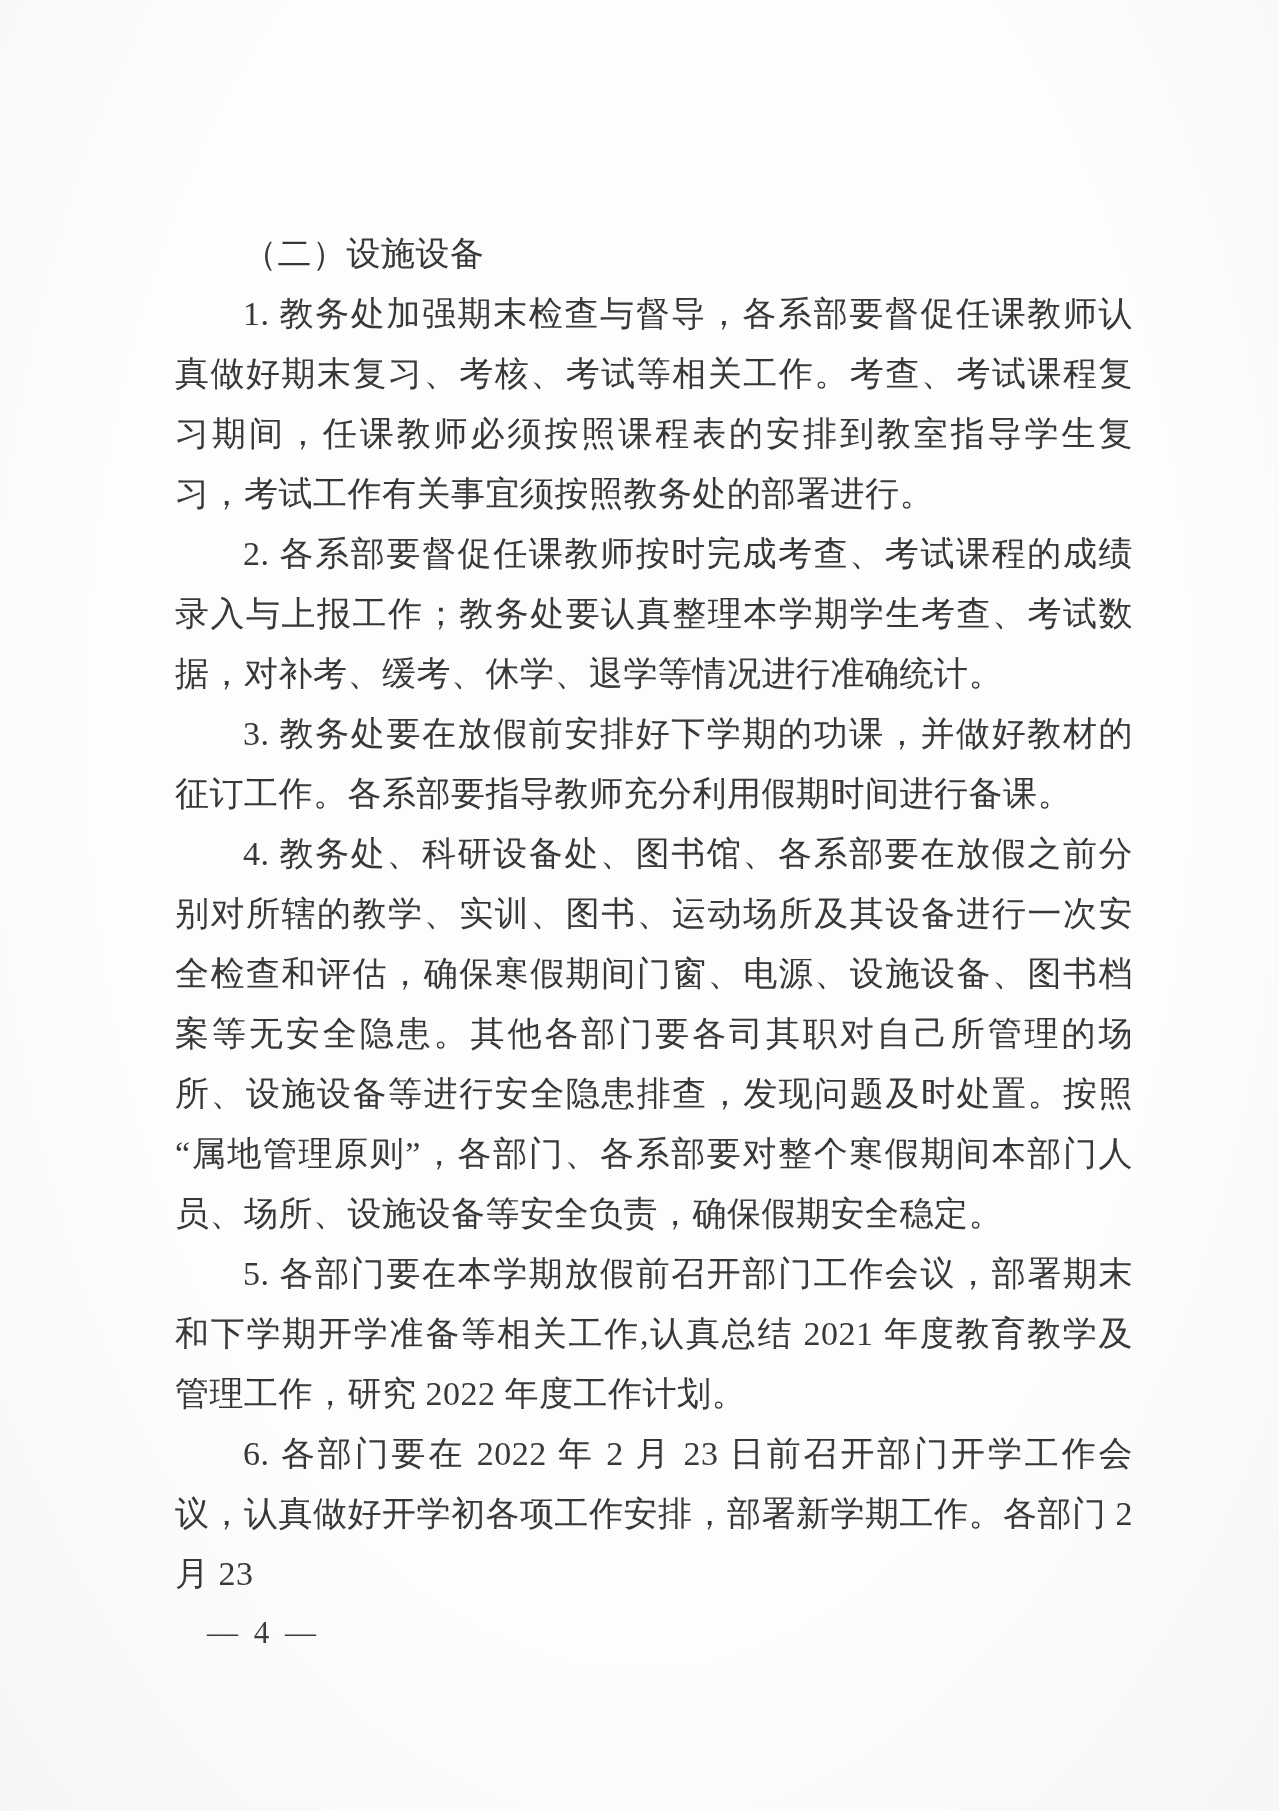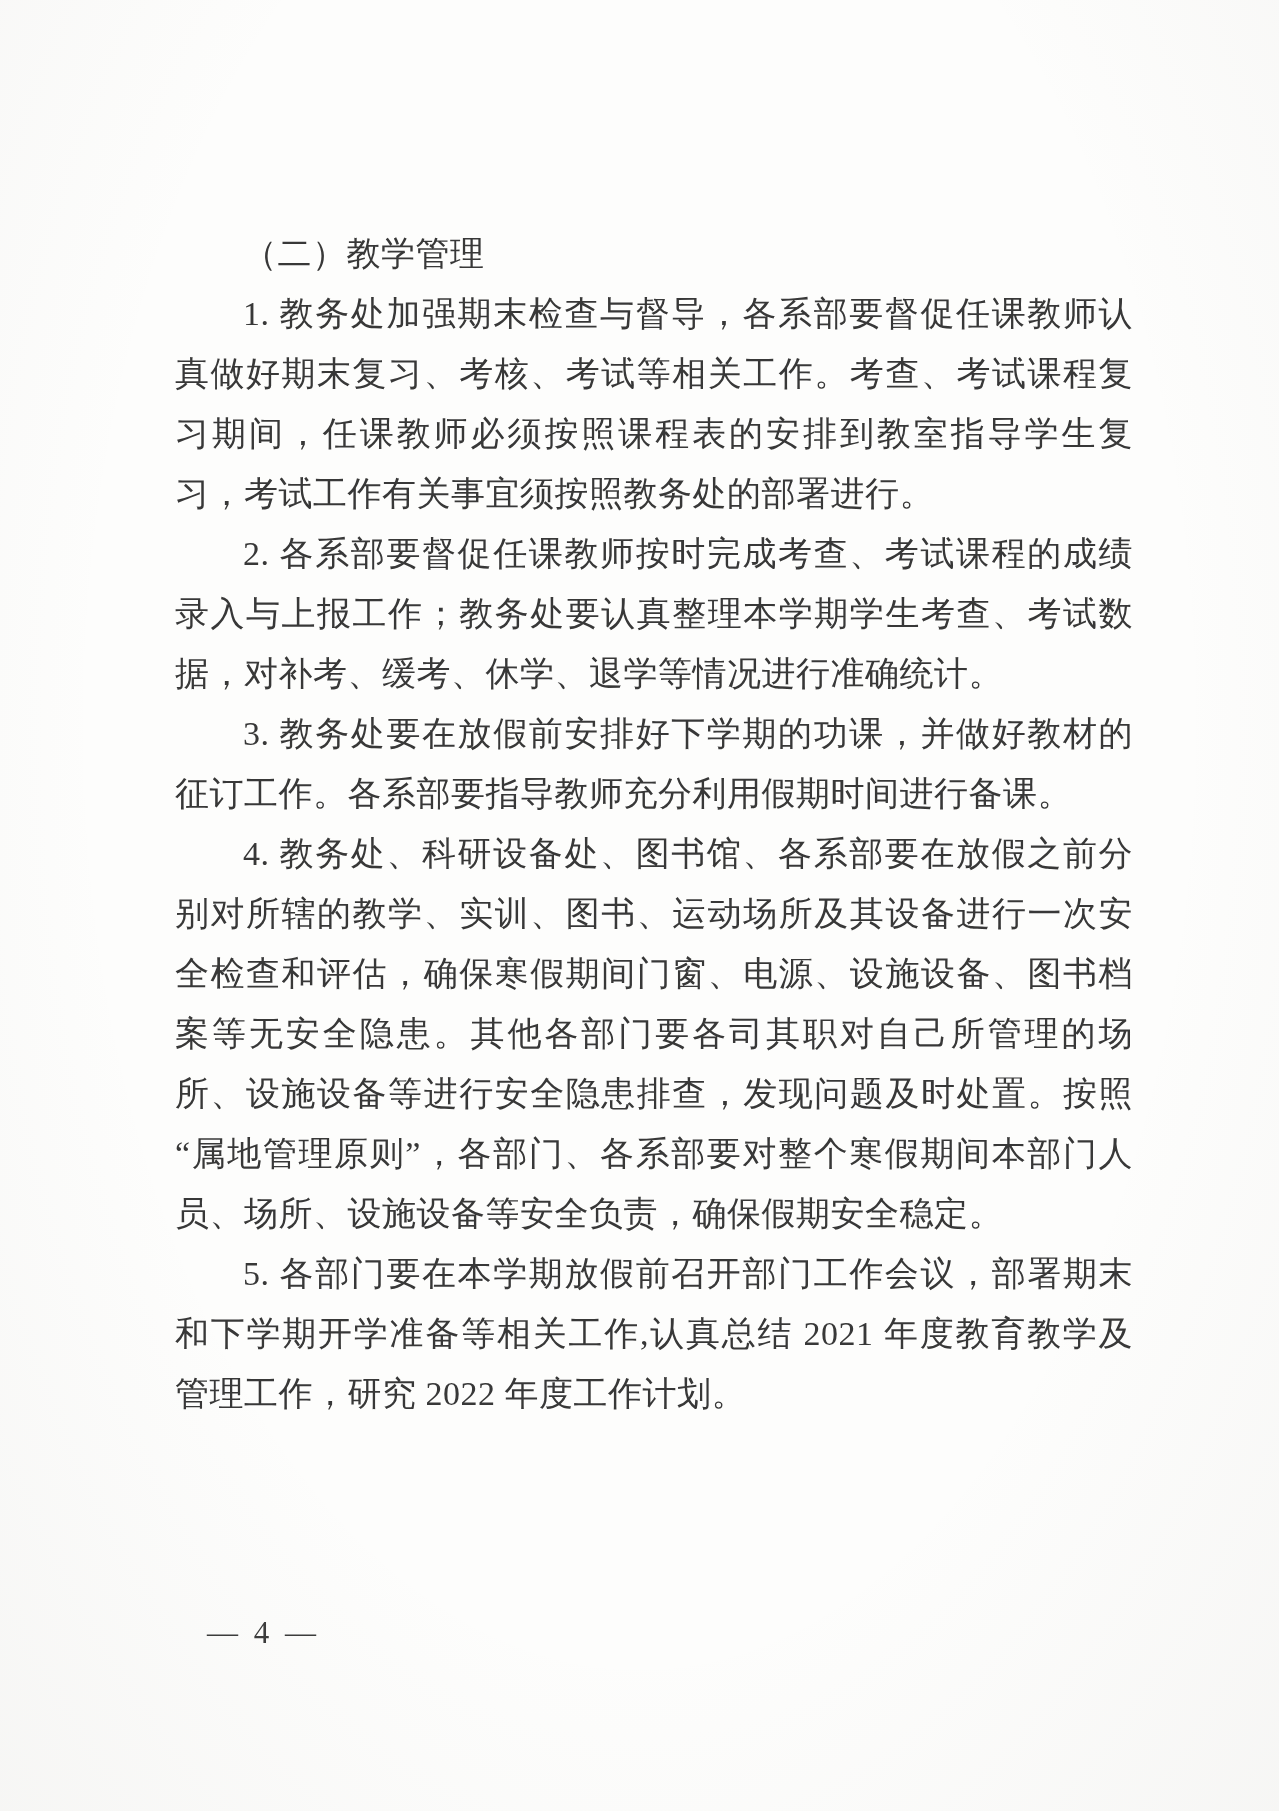--- a/index.html
+++ b/index.html
@@ -47,29 +47,30 @@
     color: #3c3c3c;
     letter-spacing: 4px;
   }
 </style>
 </head>
 <body>
 
 <div class="page">
 
   <div class="text-block">
-    <p class="section-heading">（二）教学管理</p>
+    <p class="section-heading">（二）设施设备</p>
 
     <p>1. 教务处加强期末检查与督导，各系部要督促任课教师认真做好期末复习、考核、考试等相关工作。考查、考试课程复习期间，任课教师必须按照课程表的安排到教室指导学生复习，考试工作有关事宜须按照教务处的部署进行。</p>
 
     <p>2. 各系部要督促任课教师按时完成考查、考试课程的成绩录入与上报工作；教务处要认真整理本学期学生考查、考试数据，对补考、缓考、休学、退学等情况进行准确统计。</p>
 
     <p>3. 教务处要在放假前安排好下学期的功课，并做好教材的征订工作。各系部要指导教师充分利用假期时间进行备课。</p>
 
     <p>4. 教务处、科研设备处、图书馆、各系部要在放假之前分别对所辖的教学、实训、图书、运动场所及其设备进行一次安全检查和评估，确保寒假期间门窗、电源、设施设备、图书档案等无安全隐患。其他各部门要各司其职对自己所管理的场所、设施设备等进行安全隐患排查，发现问题及时处置。按照“属地管理原则”，各部门、各系部要对整个寒假期间本部门人员、场所、设施设备等安全负责，确保假期安全稳定。</p>
 
     <p>5. 各部门要在本学期放假前召开部门工作会议，部署期末和下学期开学准备等相关工作,认真总结 2021 年度教育教学及管理工作，研究 2022 年度工作计划。</p>
 
+    <p>6. 各部门要在 2022 年 2 月 23 日前召开部门开学工作会议，认真做好开学初各项工作安排，部署新学期工作。各部门 2 月 23</p>
   </div>
 
   <div class="page-footer">— 4 —</div>
 
 </div>
 
 </body></html>

